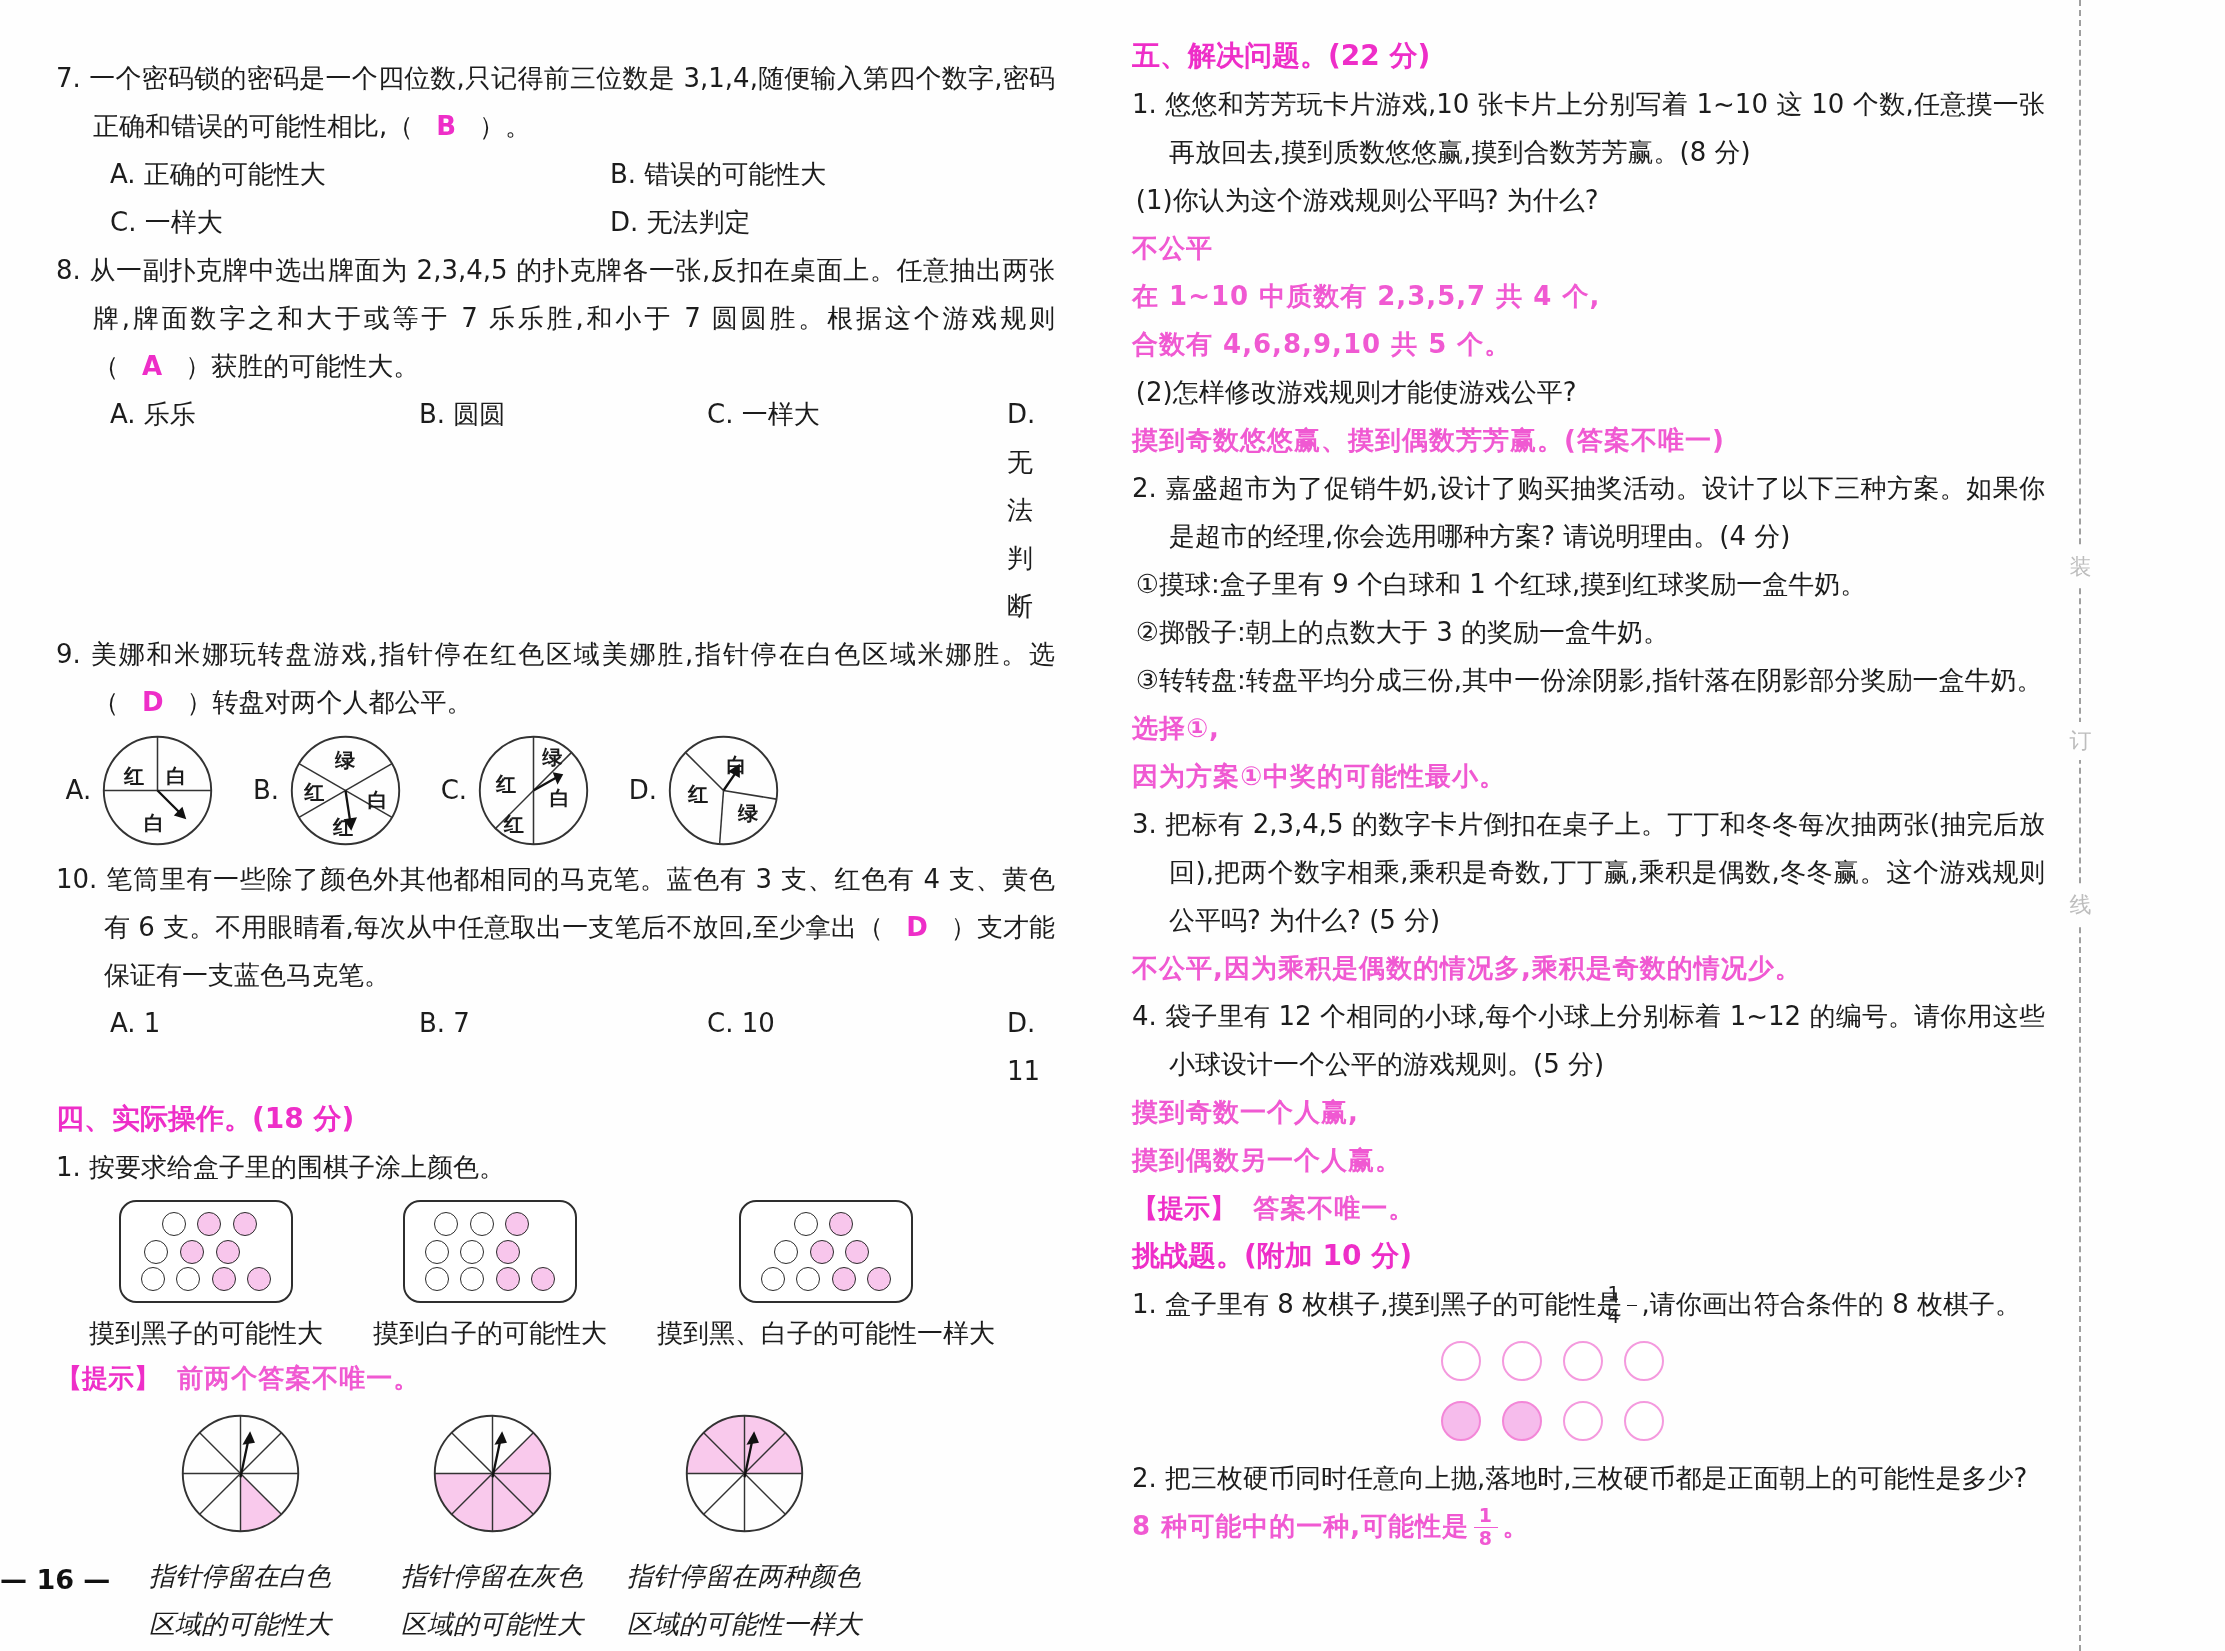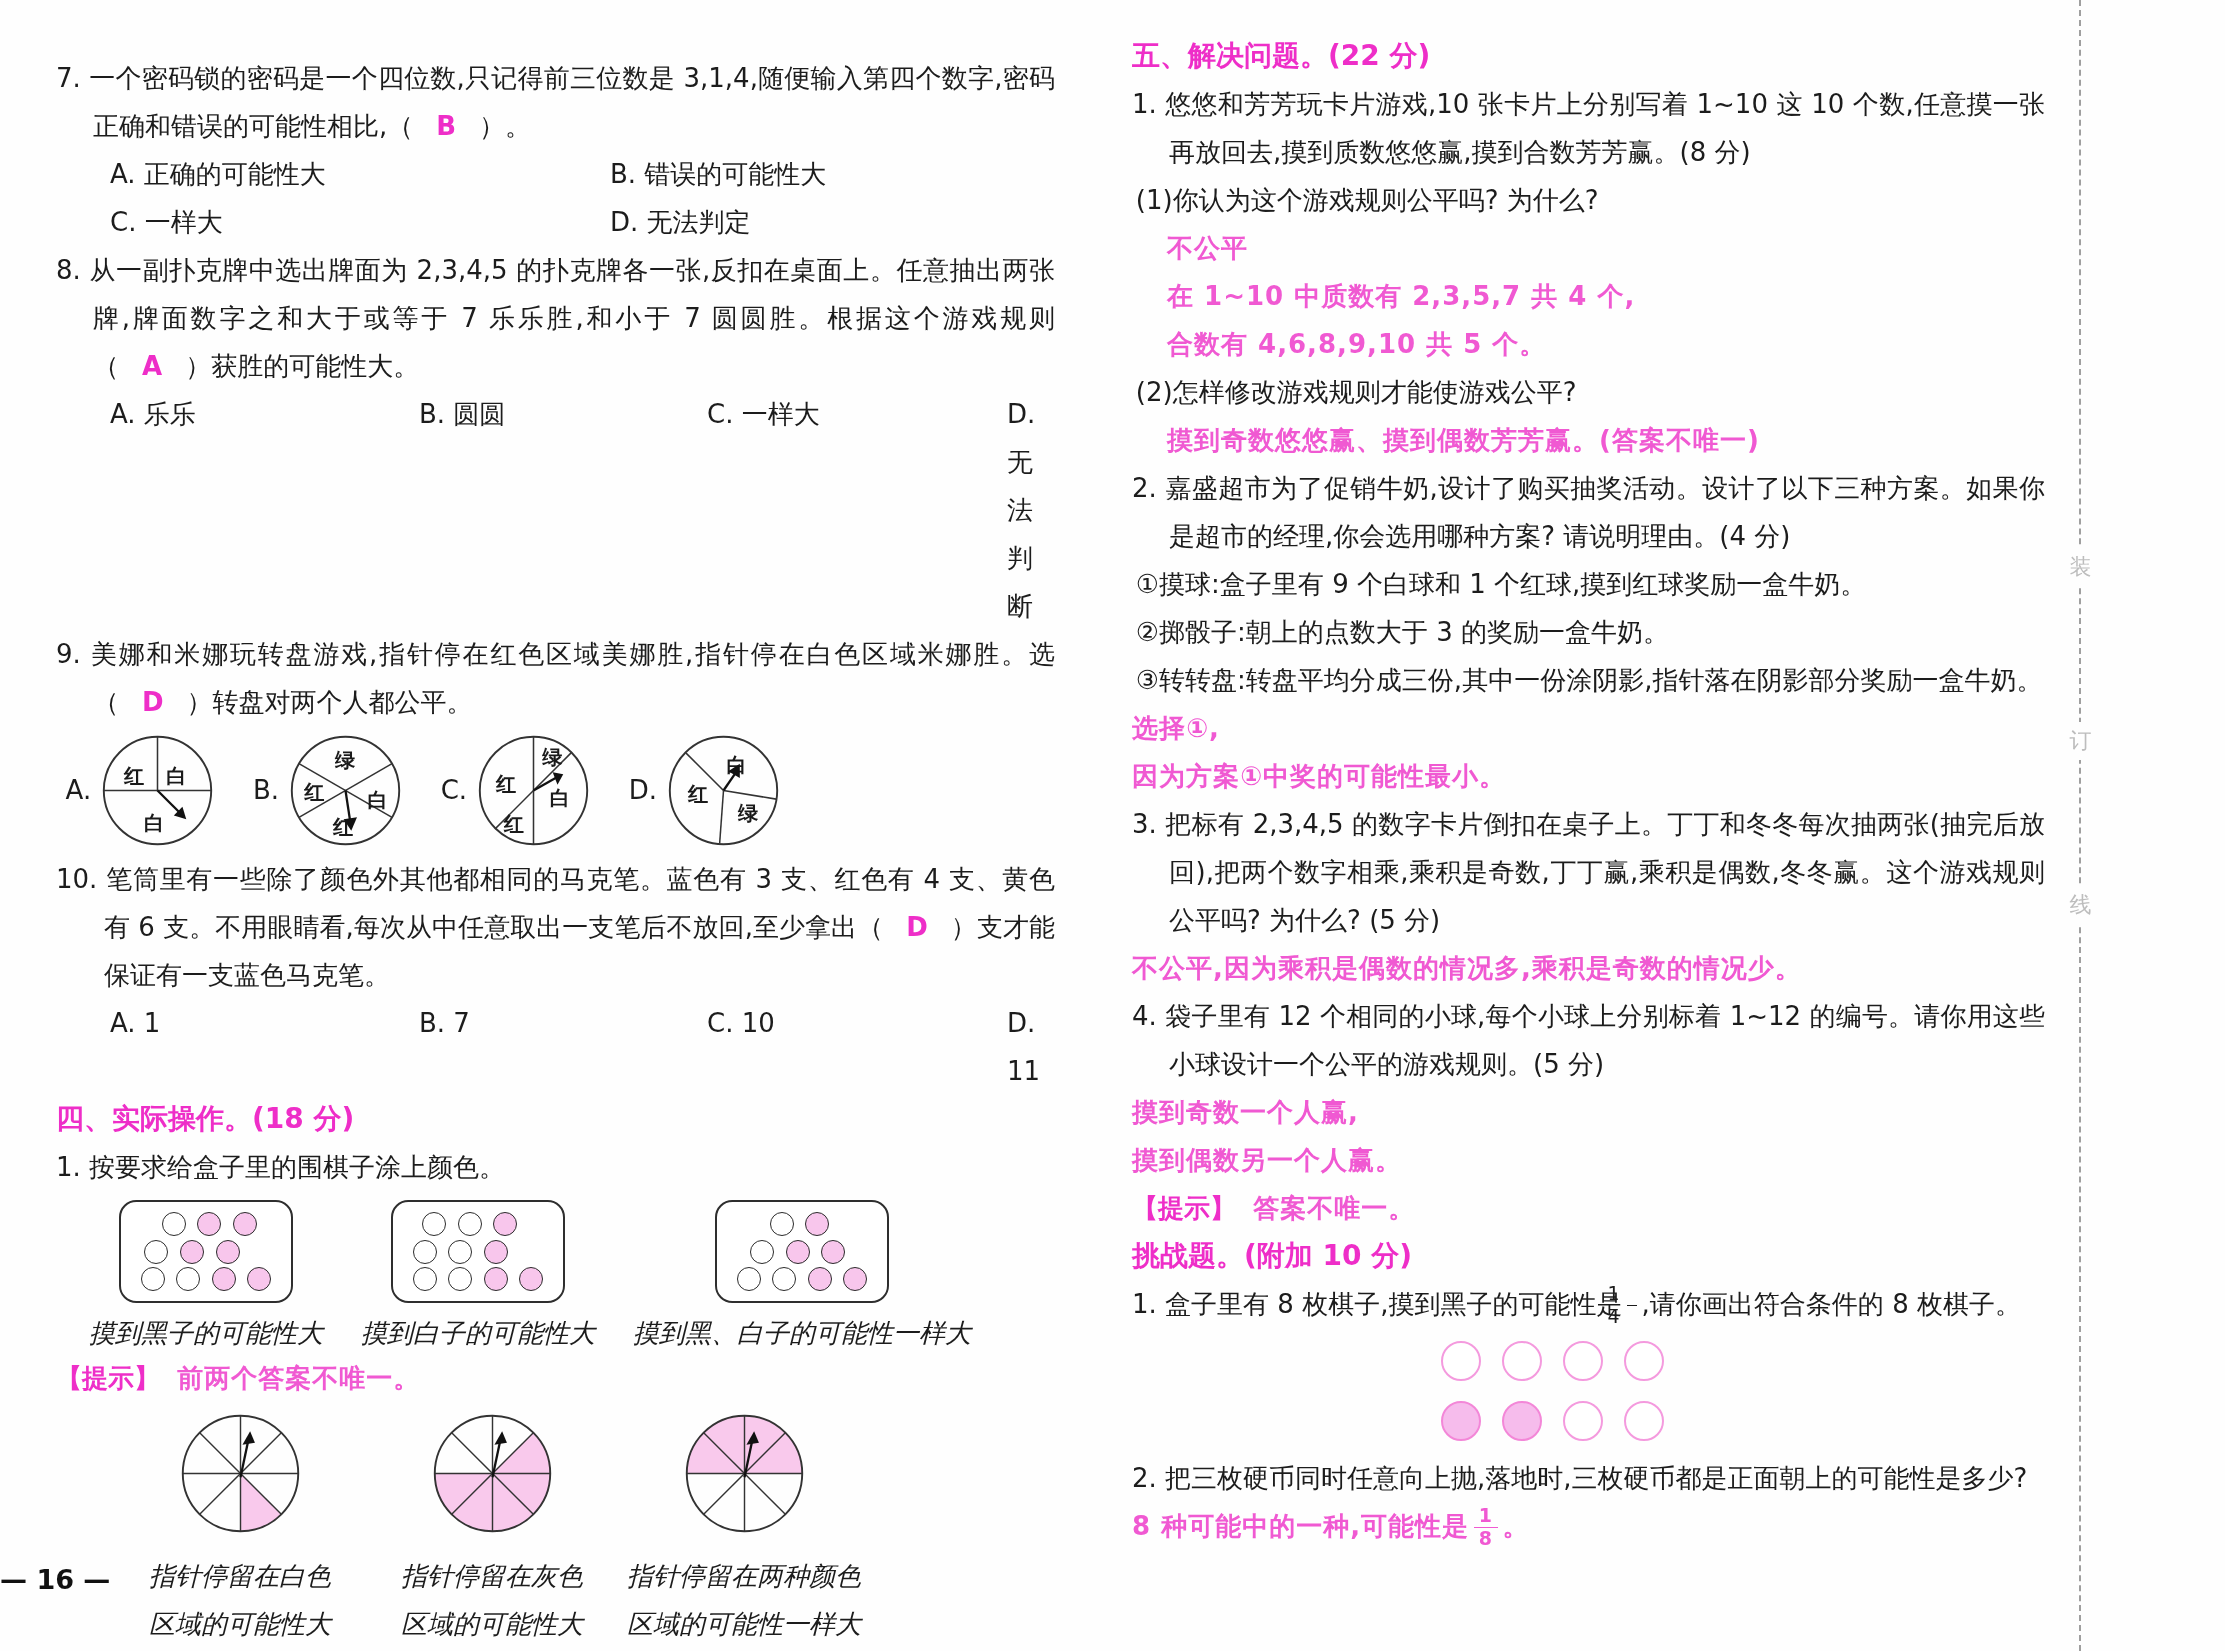--- a/index.html
+++ b/index.html
@@ -12,28 +12,28 @@
   #col-left{left:56px;top:54px;width:999px;}
   #col-right{left:1132px;top:32px;width:913px;}
   .hang{padding-left:37px;text-indent:-37px;}
   .ansl{color:#ee2ec8;font-weight:bold;padding:0 23px;}
   .opts{display:grid;text-align:left;margin-left:54px;}
   .opts2{grid-template-columns:500px 1fr;}
   .opts4{grid-template-columns:261px 240px 252px 1fr;gap:48px;}
   .sec-header{color:#ee2ec8;font-weight:bold;font-size:28px;}
   .pink{color:#f059d2;font-weight:600;letter-spacing:1px;}
   .pink .hl{color:#ee2ec8;font-weight:bold;letter-spacing:0;margin-right:17.3px;}
-  .indent1{margin-left:35px;}
+  .indent1{}
   .indent0{margin-left:3.8px;}
   
   .spin-row{display:flex;align-items:center;gap:37px;margin:5.8px 0 5.8px 9.6px;text-align:left;}
   .spin{display:flex;align-items:center;gap:7.7px;}
   .spin svg text{font-size:21px;font-weight:bold;fill:#1a1a1a;}
   
-  .box-row{display:flex;gap:38px;margin:9.6px 0 0 33px;text-align:left;font-style:italic;}
+  .box-row{display:flex;gap:50px;margin:9.6px 0 0 33px;text-align:left;}
   .sbwrap{text-align:center;}
   .stone-box{display:inline-block;border:2.4px solid #2e2e2e;border-radius:17.3px;padding:7.7px 13.4px;background:#fff;min-width:125px;}
   .srow{display:flex;}
   .style-go .stone{width:24px;height:24px;border:1.9px solid #2b2b2b;border-radius:50%;background:#fff;margin:1.9px 5.8px;box-sizing:border-box;}
   .style-go .stone.f{background:#f8c6ec;}
   .box-caption{font-size:26px;line-height:42px;margin-top:5.8px;}
   
   .wheel-row{display:flex;margin:7.7px 0 0 58px;text-align:left;font-style:italic;}
   .wwrap{text-align:center;width:252px;}
   .wcap{font-size:26px;line-height:48px;}

